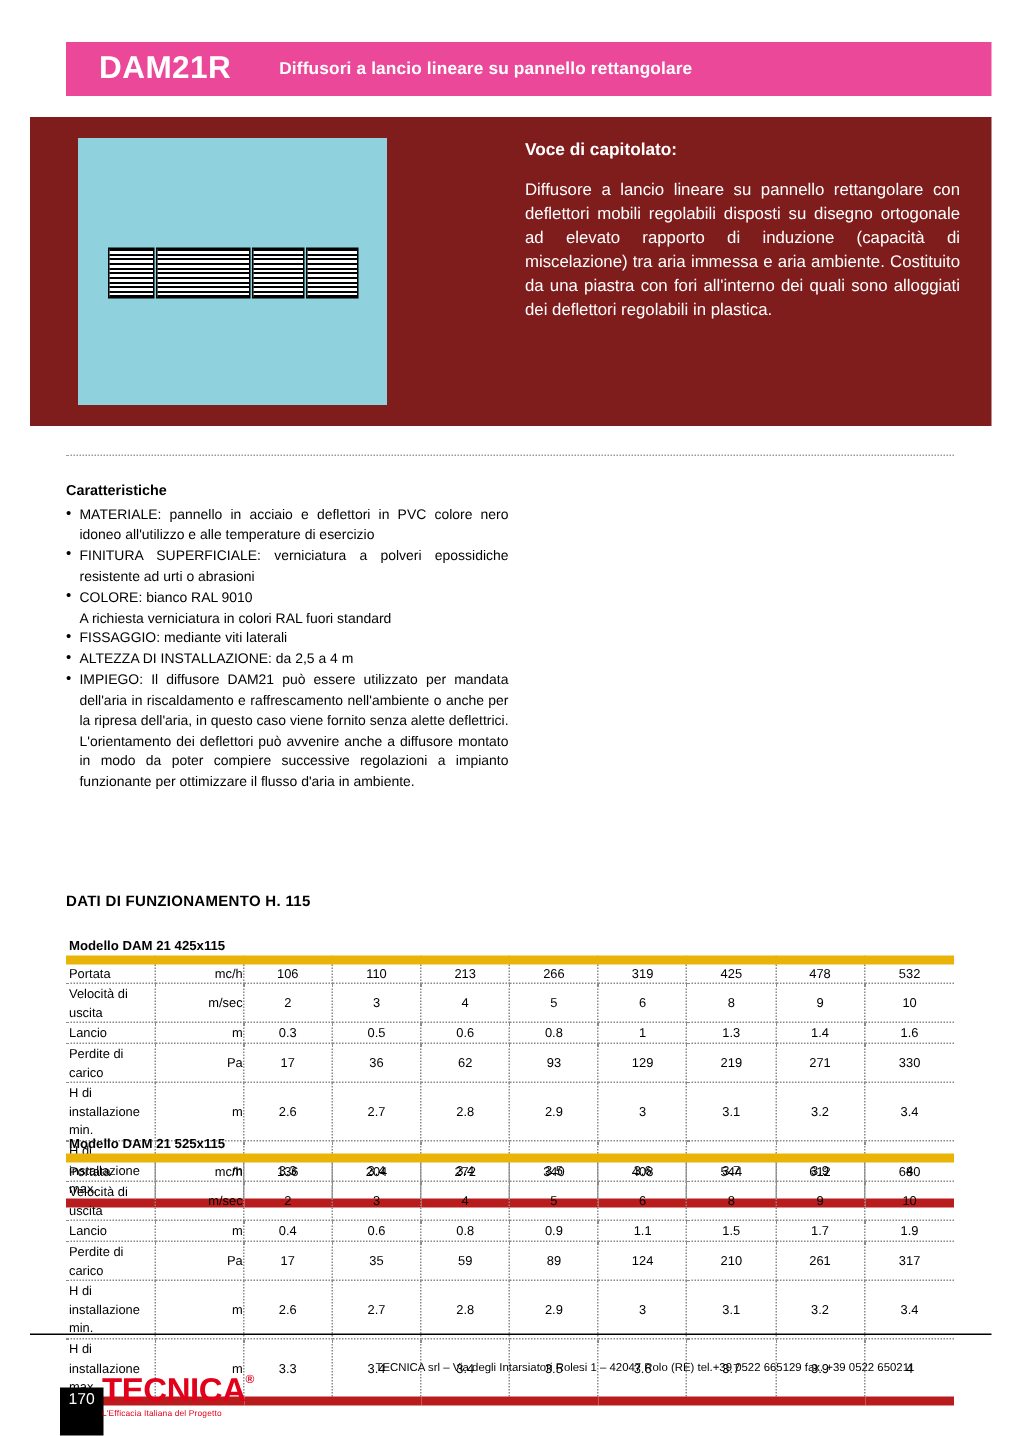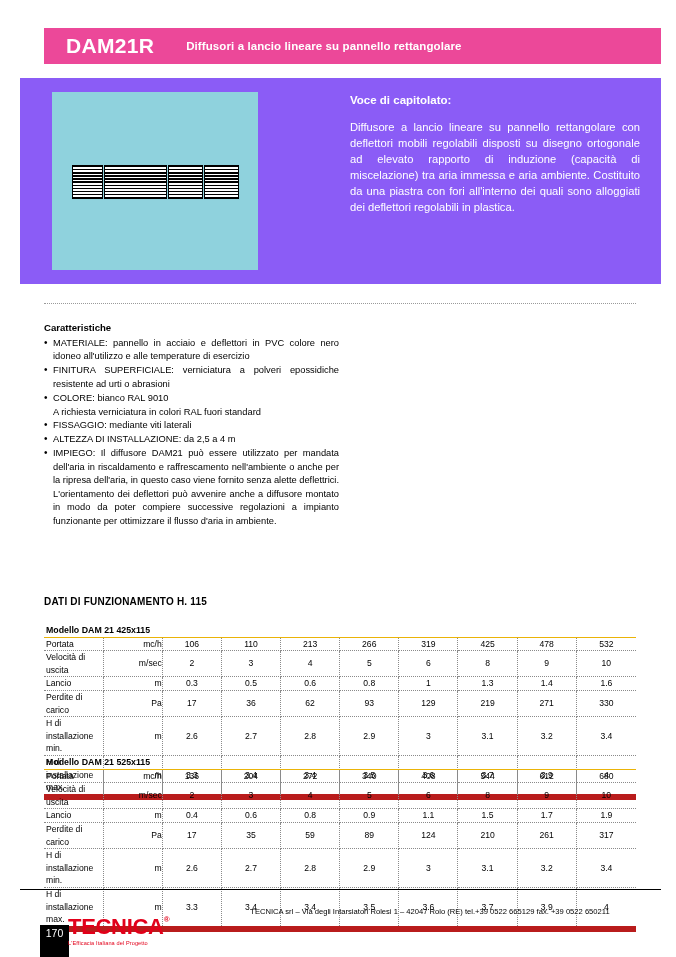--- a/index.html
+++ b/index.html
@@ -54,21 +54,21 @@
     letter-spacing: 0.1px;
   }
 
   
   .grey-panel {
     position: absolute;
     left: 20px;
     top: 78px;
     width: 641px;
     height: 206px;
-    background: #8b5cf6;
+    background: #7f1d1d;
   }
   .product-image {
     position: absolute;
     left: 32px;
     top: 14px;
     width: 206px;
     height: 178px;
     background: #8fd2dd;
   }
   .diffuser {
@@ -186,21 +186,21 @@
   }
   table.dt td {
     padding: 0;
     height: 12.6px;
     line-height: 12.6px;
     vertical-align: middle;
   }
   .model-row td {
     font-weight: bold;
     font-size: 8.8px;
-    border-bottom: 1px solid #eab308;
+    border-bottom: 6px solid #eab308;
     height: 14px;
     line-height: 14px;
     margin-left: 24px;
   }
   .c-label {
     width: 150px;
     text-align: left;
     padding-left: 2px !important;
     border-right: 1px dotted #8a8a8a;
   }

